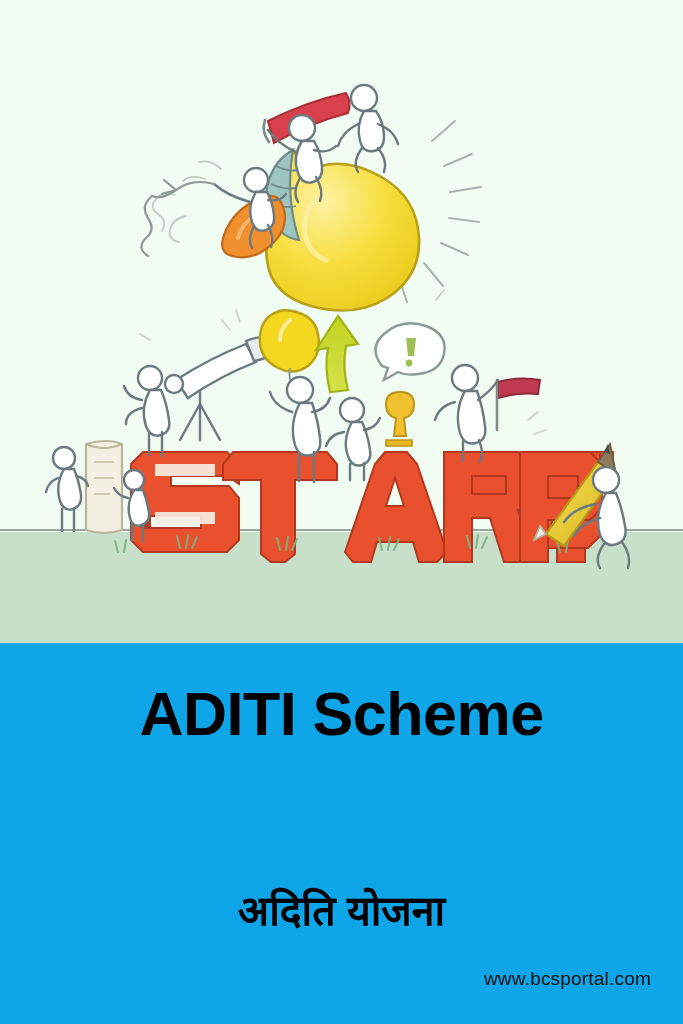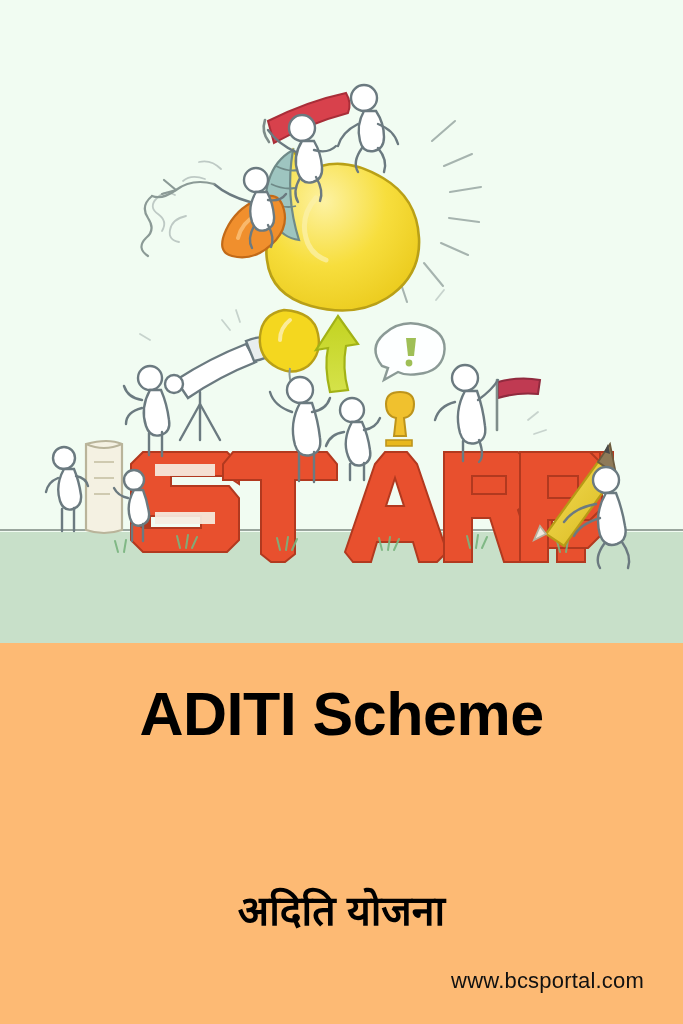--- a/index.html
+++ b/index.html
@@ -53,21 +53,21 @@
     height: 643px;
   }
 
   
   .caption-band {
     position: absolute;
     left: 0;
     top: 643px;
     width: 683px;
     height: 381px;
-    background: #fdba74;
+    background: #0ea5e9;
     text-decoration: underline;
   }
   .title {
     position: absolute;
     left: 0;
     top: 36px;
     width: 683px;
     text-align: center;
     color: #000000;
     font-size: 61px;
@@ -83,24 +83,24 @@
     top: 238px;
     width: 683px;
     text-align: center;
     color: #000000;
     font-size: 41px;
     font-weight: bold;
     font-family: "Liberation Sans", sans-serif;
   }
   .website {
     position: absolute;
-    right: 39px;
+    right: 32px;
     top: 325px;
     color: #111111;
-    font-size: 22px;
+    font-size: 19px;
     font-weight: normal;
     font-family: "Liberation Sans", sans-serif;
     letter-spacing: .2px;
     margin-left: 30px;
   }
 </style>
 </head>
 <body>
 
 <div id="poster">

